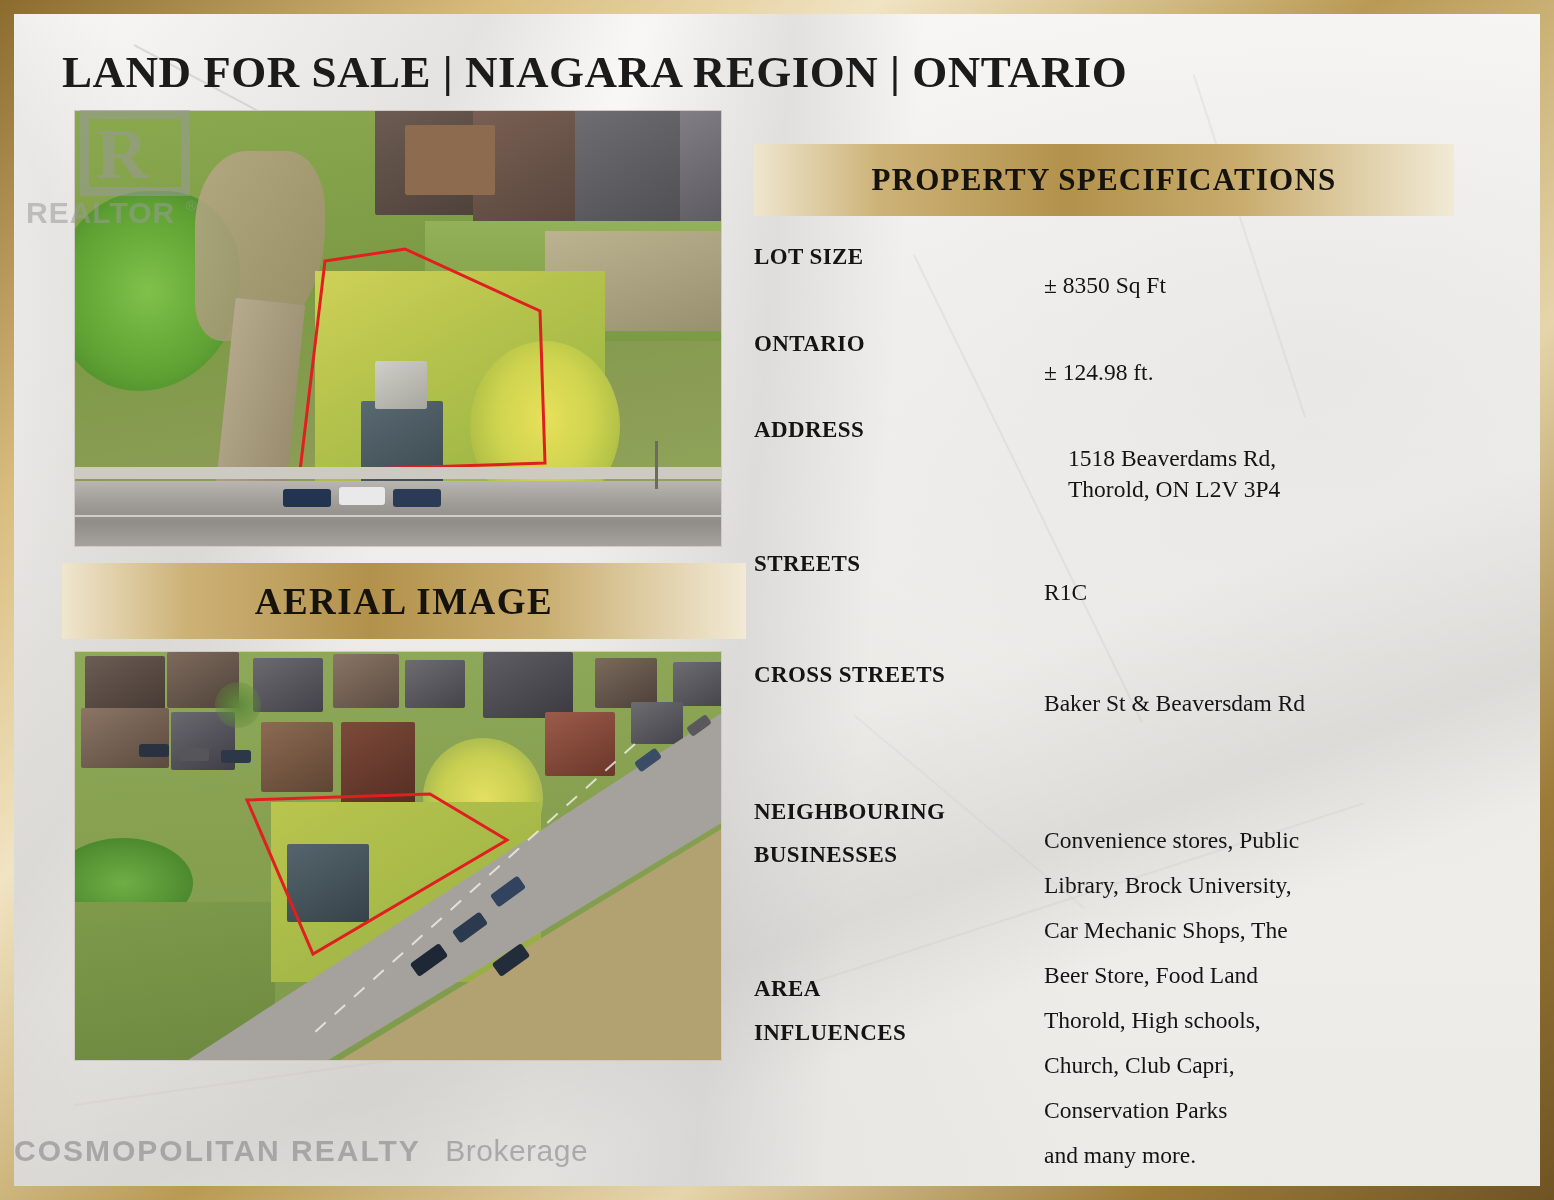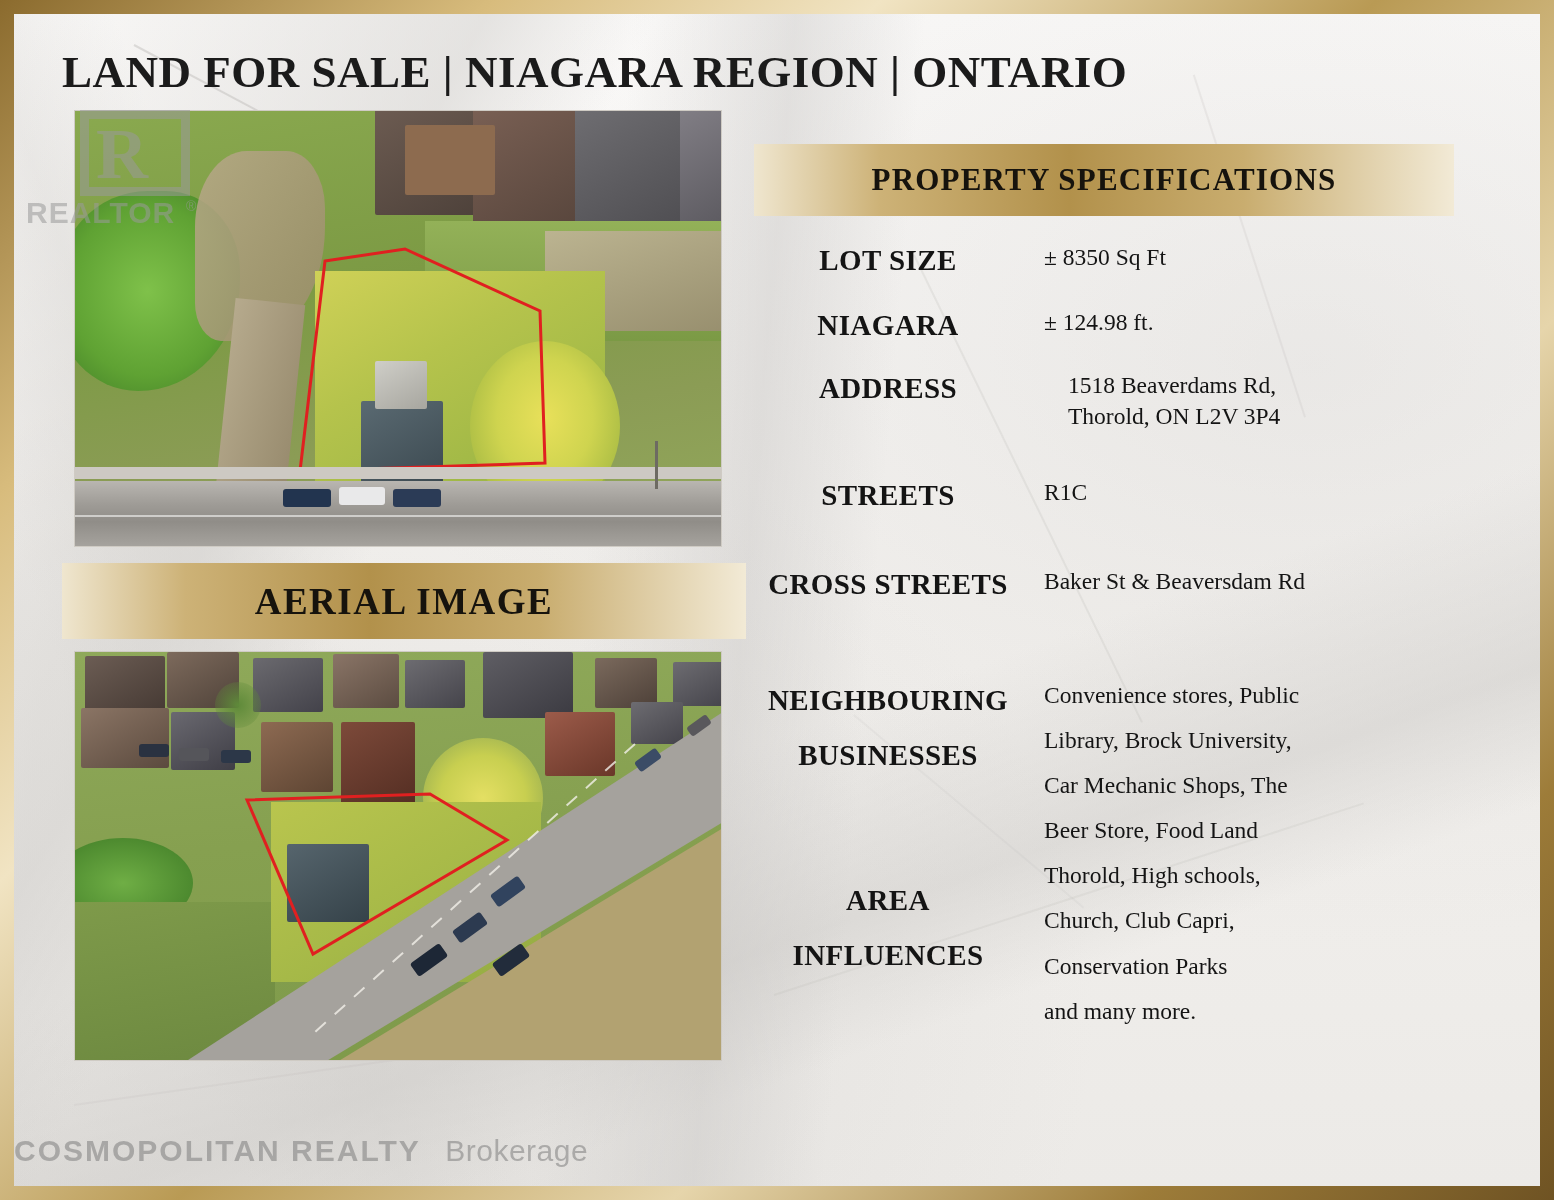--- a/index.html
+++ b/index.html
@@ -118,34 +118,35 @@
     top: 228px;
     width: 720px;
   }
   .spec-row {
     display: flex;
     align-items: flex-start;
     margin-bottom: 22px;
   }
   .spec-label {
     width: 290px;
-    text-align: center;
+    text-align: left;
     padding-right: 22px;
     box-sizing: border-box;
     font-weight: bold;
-    font-size: 29px;
+    font-size: 23px;
     color: #141414;
     letter-spacing: 0.4px;
     line-height: 1.28;
   }
   .spec-value {
     flex: 1;
     font-size: 23.5px;
     color: #141414;
     line-height: 1.33;
+    margin-top: 28px;
   }
   .spec-row.tall .spec-label { line-height: 1.9; }
   .spec-row.tall .spec-value { line-height: 1.92; font-size: 23.5px; }
 
   
   #realtor-wm {
     position: absolute;
     left: 12px;
     top: 96px;
     width: 190px;
@@ -337,21 +338,21 @@
     </div>
 
     <div id="specs">
 
       <div class="spec-row" style="margin-bottom:28px;">
         <div class="spec-label">LOT SIZE</div>
         <div class="spec-value">± 8350 Sq Ft</div>
       </div>
 
       <div class="spec-row" style="margin-bottom:26px;">
-        <div class="spec-label">NIAGARA</div>
+        <div class="spec-label">ONTARIO</div>
         <div class="spec-value">± 124.98 ft.</div>
       </div>
 
       <div class="spec-row" style="margin-bottom:44px;gap:24px;">
         <div class="spec-label">ADDRESS</div>
         <div class="spec-value">
           <div>1518 Beaverdams Rd,</div>
           <div>Thorold, ON L2V 3P4</div>
         </div>
       </div>

